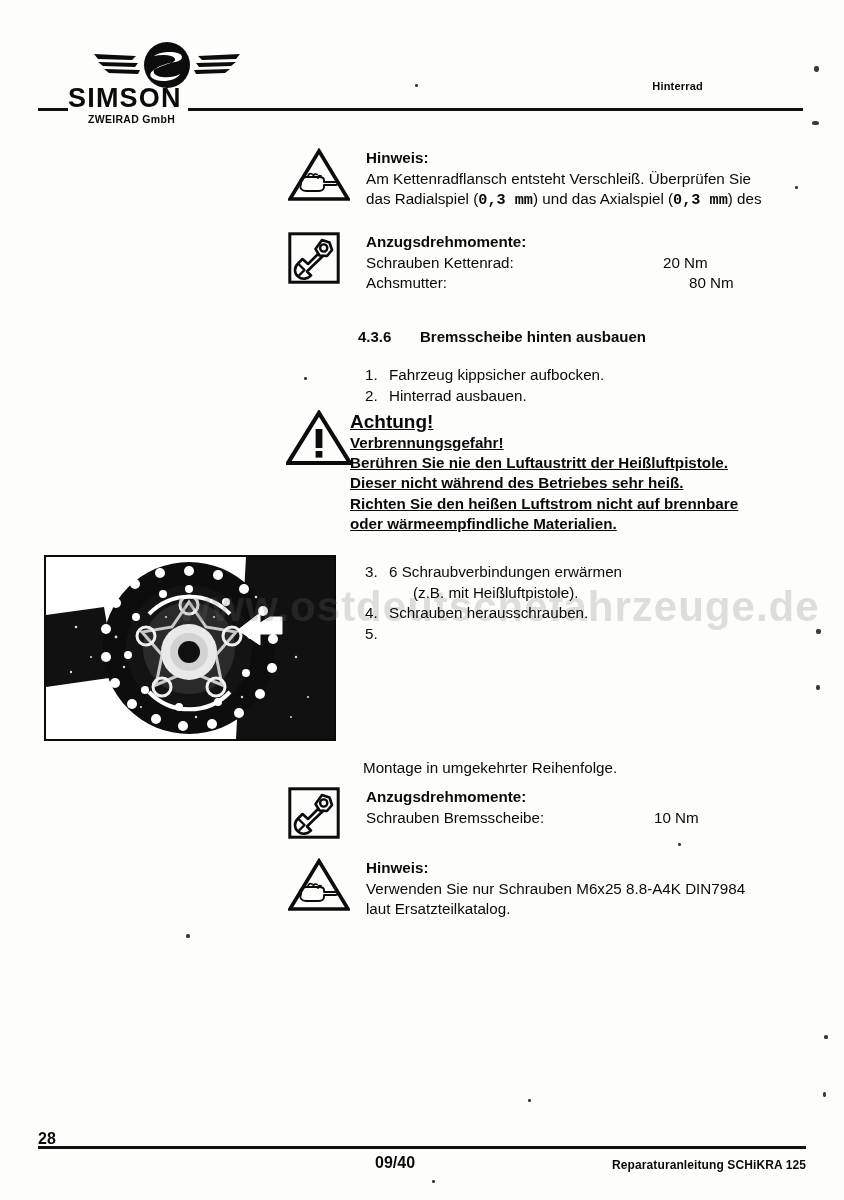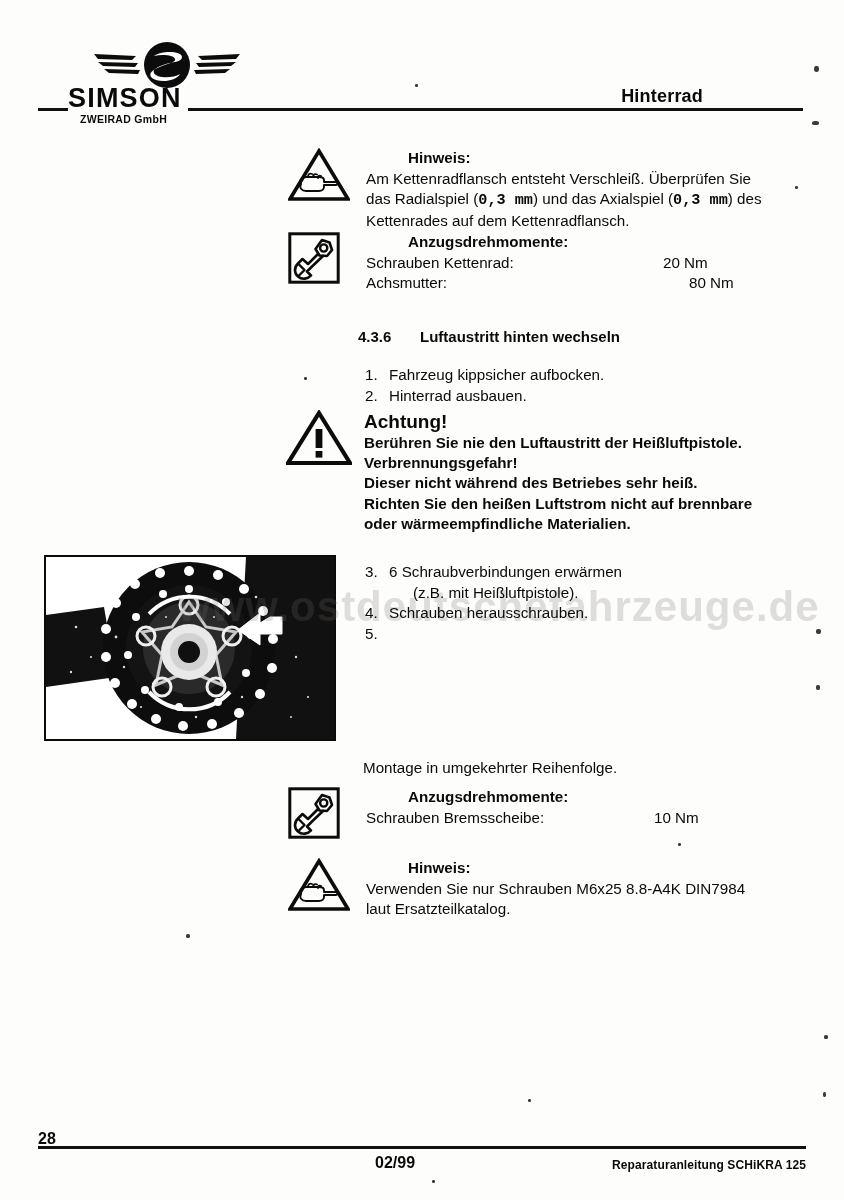--- a/index.html
+++ b/index.html
@@ -38,63 +38,63 @@
     position: absolute;
     left: 8px; top: 43px;
     font-size: 27px;
     font-weight: bold;
     letter-spacing: 1.2px;
     line-height: 1;
     font-family: "Liberation Sans", sans-serif;
   }
   .logo-sub {
     position: absolute;
-    left: 20px; top: 72px;
+    left: 28px; top: 72px;
     font-size: 10.5px;
     font-weight: bold;
     letter-spacing: 0.3px;
     line-height: 1;
   }
   .header-rule-left {
     position: absolute;
     left: 38px; top: 108px;
     width: 30px; height: 3px;
     background: #111;
   }
   .header-rule-right {
     position: absolute;
     left: 188px; top: 108px;
     width: 615px; height: 3px;
     background: #111;
   }
   .header-title {
     position: absolute;
-    right: 41px; top: 86px;
-    font-size: 18px;
+    right: 41px; top: 80px;
+    font-size: 11px;
     font-weight: bold;
     letter-spacing: 0.2px;
   }
 
   
   .note-block, .torque-block, .warn-block {
     position: absolute;
   }
   .icon-slot {
     position: absolute;
     left: 0; top: 0;
   }
   .blk-text {
     position: absolute;
     left: 78px; top: 0;
     font-size: 15.2px;
     line-height: 20.6px;
     white-space: nowrap;
   }
   .blk-text b { font-weight: bold; font-family: Liberation Mono, monospace; }
-  .lbl-bold { font-weight: bold; margin-left: 42px; }
+  .lbl-bold { font-weight: bold; }
 
   
   .tri-hand { width: 62px; height: 54px; }
   .tri-warn { width: 66px; height: 56px; }
   .wrench-box { width: 52px; height: 52px; }
 
   
   .sect-head {
     position: absolute;
     font-size: 15px;
@@ -118,25 +118,26 @@
     position: absolute;
     left: 0; top: 0;
     width: 20px;
     text-align: left;
   }
   .step-cont { padding-left: 24px; white-space: nowrap; }
 
   
   .warn-text {
     position: absolute;
-    left: 78px; top: 0;
+    left: 64px; top: 0;
     font-weight: bold;
     font-size: 15.2px;
     line-height: 20.2px;
     white-space: nowrap;
+    text-decoration: underline;
   }
   .warn-head {
     font-size: 19px;
     font-weight: bold;
     line-height: 23px;
   }
 
   
   .tq-row { position: relative; white-space: nowrap; }
   .tq-val {
@@ -246,21 +247,20 @@
           <path d="M20 29 C20 26 22 25 24 26"></path>
           <path d="M25 29 C25 26.5 27 25.5 29 26.5"></path>
           <path d="M30 30 C30 28 31.5 27 33 28"></path>
         </g>
       </svg>
     </div>
     <div class="blk-text">
       <div class="lbl-bold">Hinweis:</div>
       <div>Am Kettenradflansch entsteht Verschleiß. Überprüfen Sie</div>
       <div><span>das Radialspiel (</span><b>0,3 mm</b><span>) und das Axialspiel (</span><b>0,3 mm</b><span>) des</span></div>
-      <div>Kettenrades auf dem Kettenradflansch.</div>
     </div>
   </div>
 
   <div class="torque-block" style="left:288px; top:232px; width:500px;">
     <div class="icon-slot">
       <svg class="wrench-box" viewBox="0 0 52 52" aria-hidden="true">
         <rect x="1.8" y="1.8" width="48.4" height="48.4" fill="none" stroke="#0c0c0c" stroke-width="3"></rect>
 
         <path d="M34 8 L41.5 10.5 L44 18 L39 24 L31.5 23.5 L27.5 17 Z" fill="none" stroke="#0c0c0c" stroke-width="2.6" stroke-linejoin="round"></path>
         <circle cx="35.7" cy="16" r="3.6" fill="none" stroke="#0c0c0c" stroke-width="2.4"></circle>
@@ -276,21 +276,21 @@
         <span class="tq-val" style="left:288px;margin-left:9px;">20 Nm</span>
       </div>
       <div class="tq-row">
         <span>Achsmutter:</span>
         <span class="tq-val" style="left:323px;">80 Nm</span>
       </div>
     </div>
   </div>
 
   <div class="sect-head" style="left:358px; top:328px;">
-    <span class="sect-num">4.3.6</span><span>Luftaustritt hinten wechseln</span>
+    <span class="sect-num">4.3.6</span><span>Bremsscheibe hinten ausbauen</span>
   </div>
 
   <div class="steps" style="left:365px; top:365px;">
     <div class="step">
       <span class="step-num">1.</span><span>Fahrzeug kippsicher aufbocken.</span>
     </div>
     <div class="step">
       <span class="step-num">2.</span><span>Hinterrad ausbauen.</span>
     </div>
   </div>
@@ -298,22 +298,22 @@
   <div class="warn-block" style="left:286px; top:410px; width:500px;">
     <div class="icon-slot">
       <svg class="tri-warn" viewBox="0 0 66 56" aria-hidden="true">
         <path d="M33 3 L64 53 L2 53 Z" fill="none" stroke="#0c0c0c" stroke-width="4.2" stroke-linejoin="miter"></path>
         <rect x="29.6" y="19" width="6.8" height="19" fill="#0c0c0c"></rect>
         <rect x="29.6" y="41" width="6.8" height="6.6" fill="#0c0c0c"></rect>
       </svg>
     </div>
     <div class="warn-text">
       <div class="warn-head">Achtung!</div>
+      <div>Verbrennungsgefahr!</div>
       <div>Berühren Sie nie den Luftaustritt der Heißluftpistole.</div>
-      <div>Verbrennungsgefahr!</div>
       <div>Dieser nicht während des Betriebes sehr heiß.</div>
       <div>Richten Sie den heißen Luftstrom nicht auf brennbare</div>
       <div>oder wärmeempfindliche Materialien.</div>
     </div>
   </div>
 
   <div class="photo">
     <svg viewBox="0 0 288 182" width="288" height="182" aria-hidden="true">
       <rect x="0" y="0" width="288" height="182" fill="#ffffff"></rect>
 
@@ -447,21 +447,21 @@
     </div>
     <div class="blk-text">
       <div class="lbl-bold">Hinweis:</div>
       <div>Verwenden Sie nur Schrauben M6x25 8.8-A4K DIN7984</div>
       <div>laut Ersatzteilkatalog.</div>
     </div>
   </div>
 
   <div class="footer-rule"></div>
   <div class="footer-page">28</div>
-  <div class="footer-date">02/99</div>
+  <div class="footer-date">09/40</div>
   <div class="footer-ref">Reparaturanleitung SCHiKRA 125</div>
 
   <div class="speck" style="left:814px; top:66px; width:5px; height:6px;"></div>
   <div class="speck" style="left:812px; top:121px; width:7px; height:4px;"></div>
   <div class="speck" style="left:795px; top:186px; width:3px; height:3px;"></div>
   <div class="speck" style="left:415px; top:84px; width:3px; height:3px;"></div>
   <div class="speck" style="left:304px; top:377px; width:3px; height:3px;"></div>
   <div class="speck" style="left:816px; top:629px; width:5px; height:5px;"></div>
   <div class="speck" style="left:816px; top:685px; width:4px; height:5px;"></div>
   <div class="speck" style="left:678px; top:843px; width:3px; height:3px;"></div>

